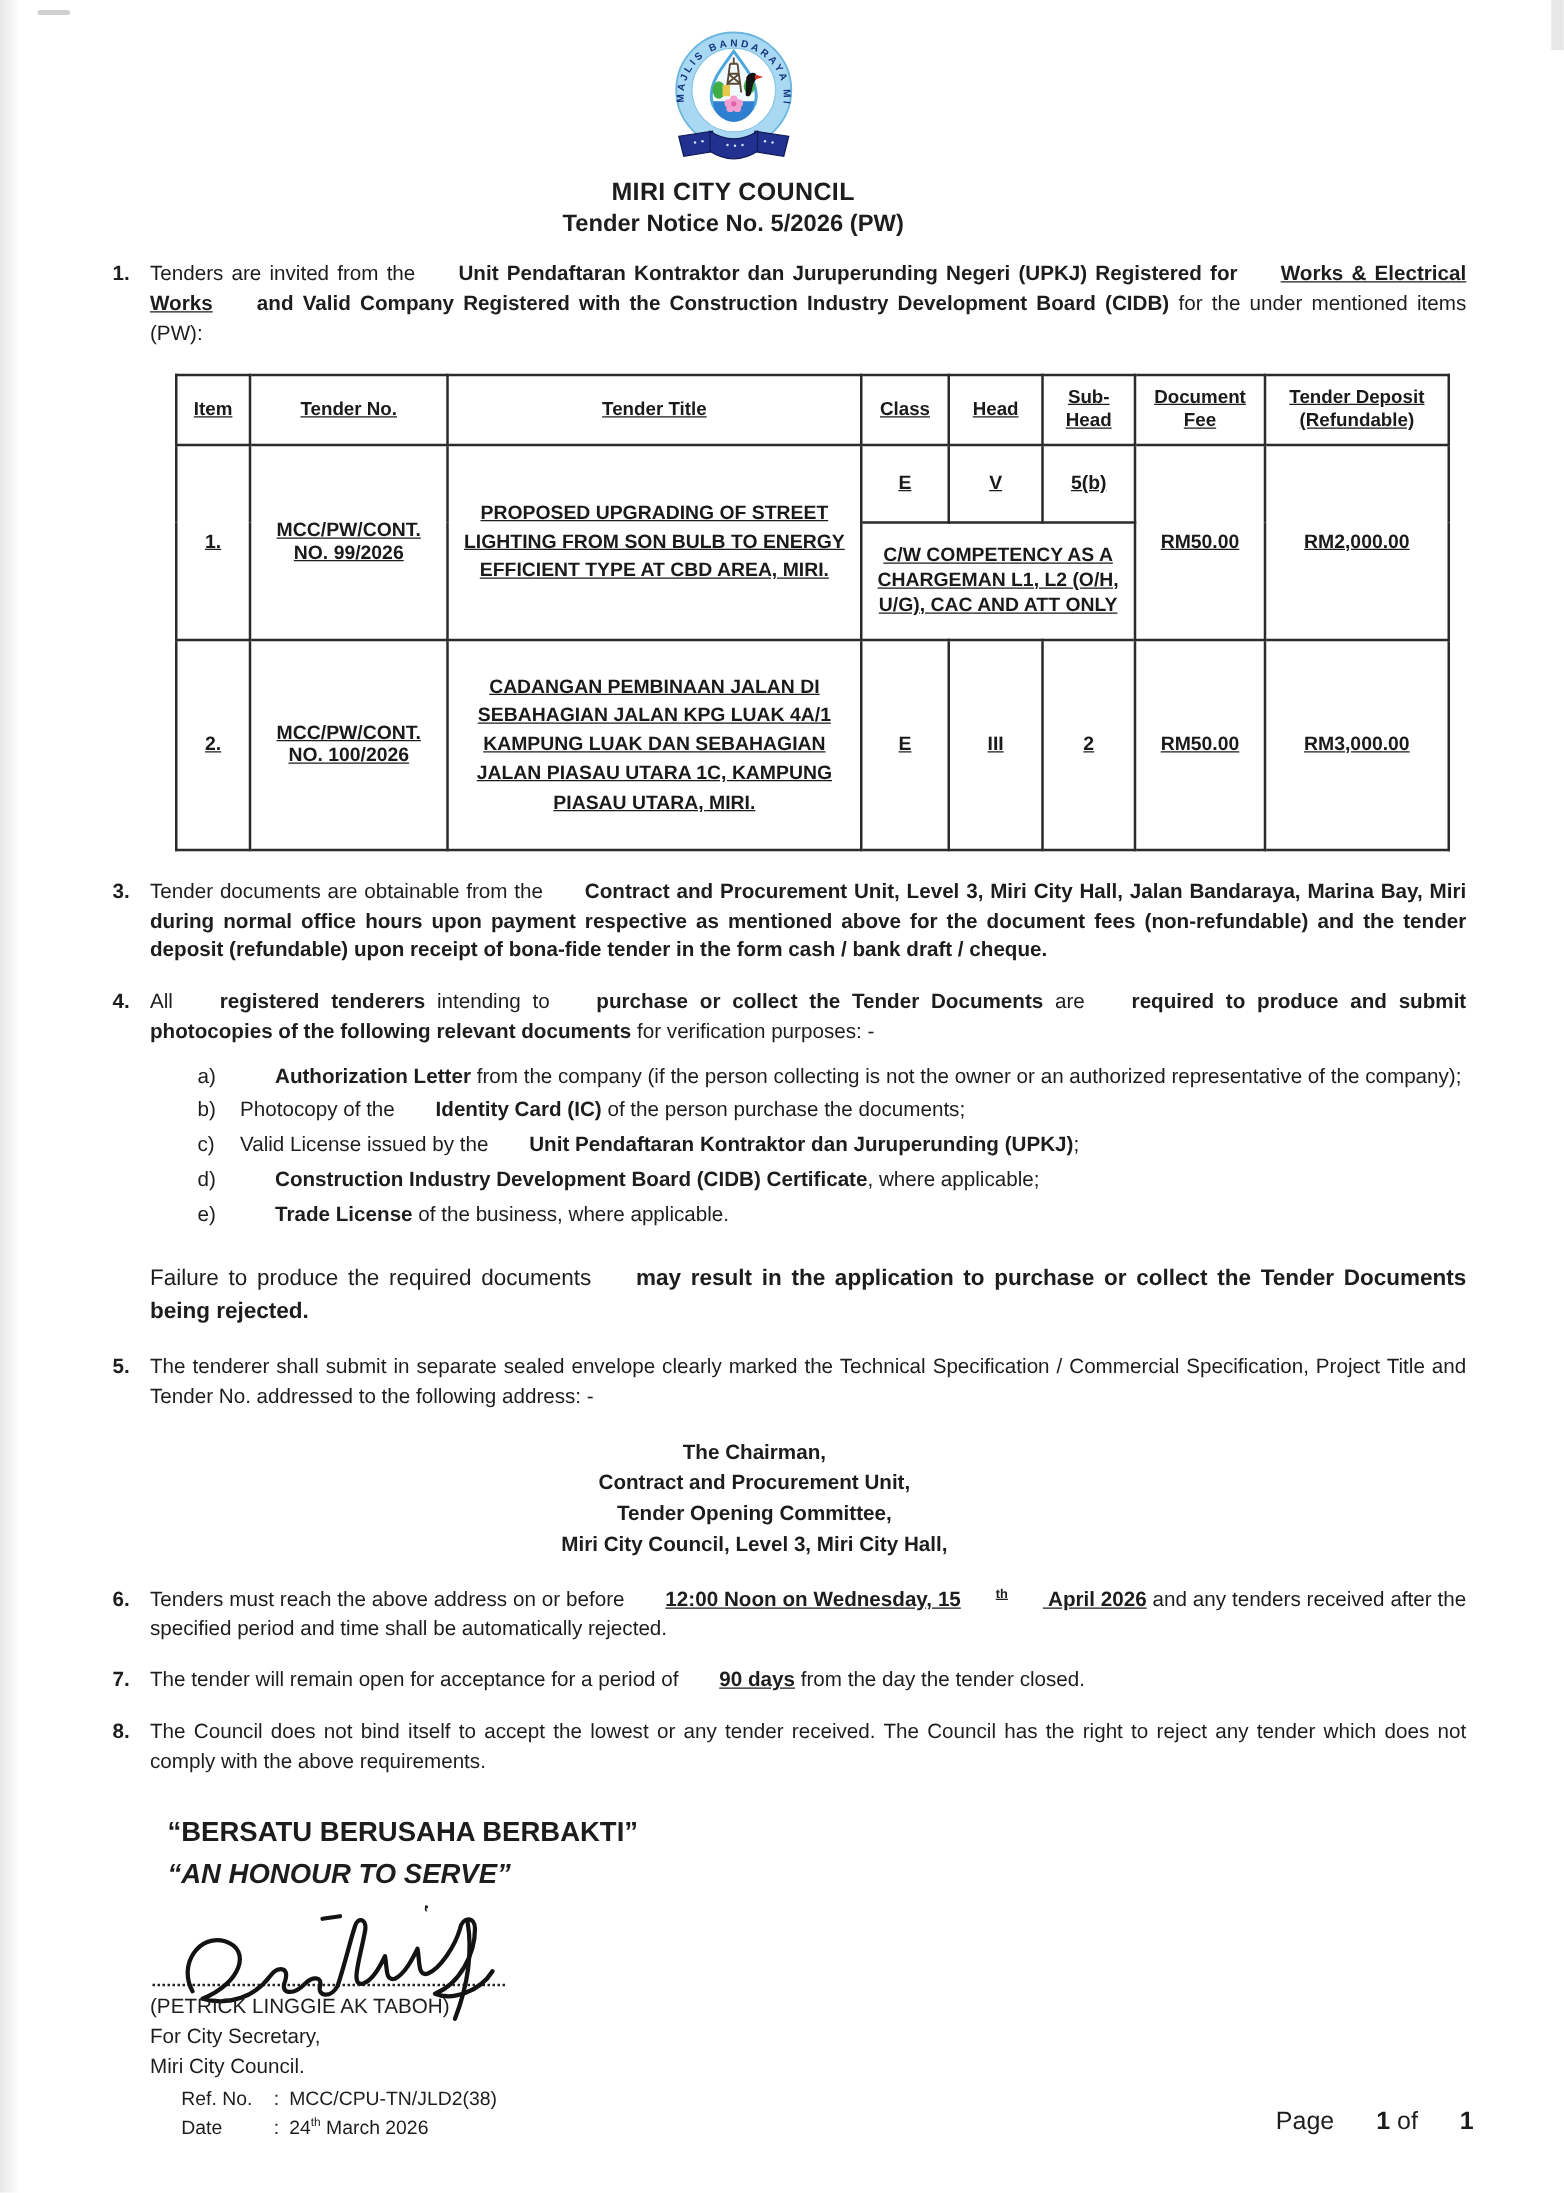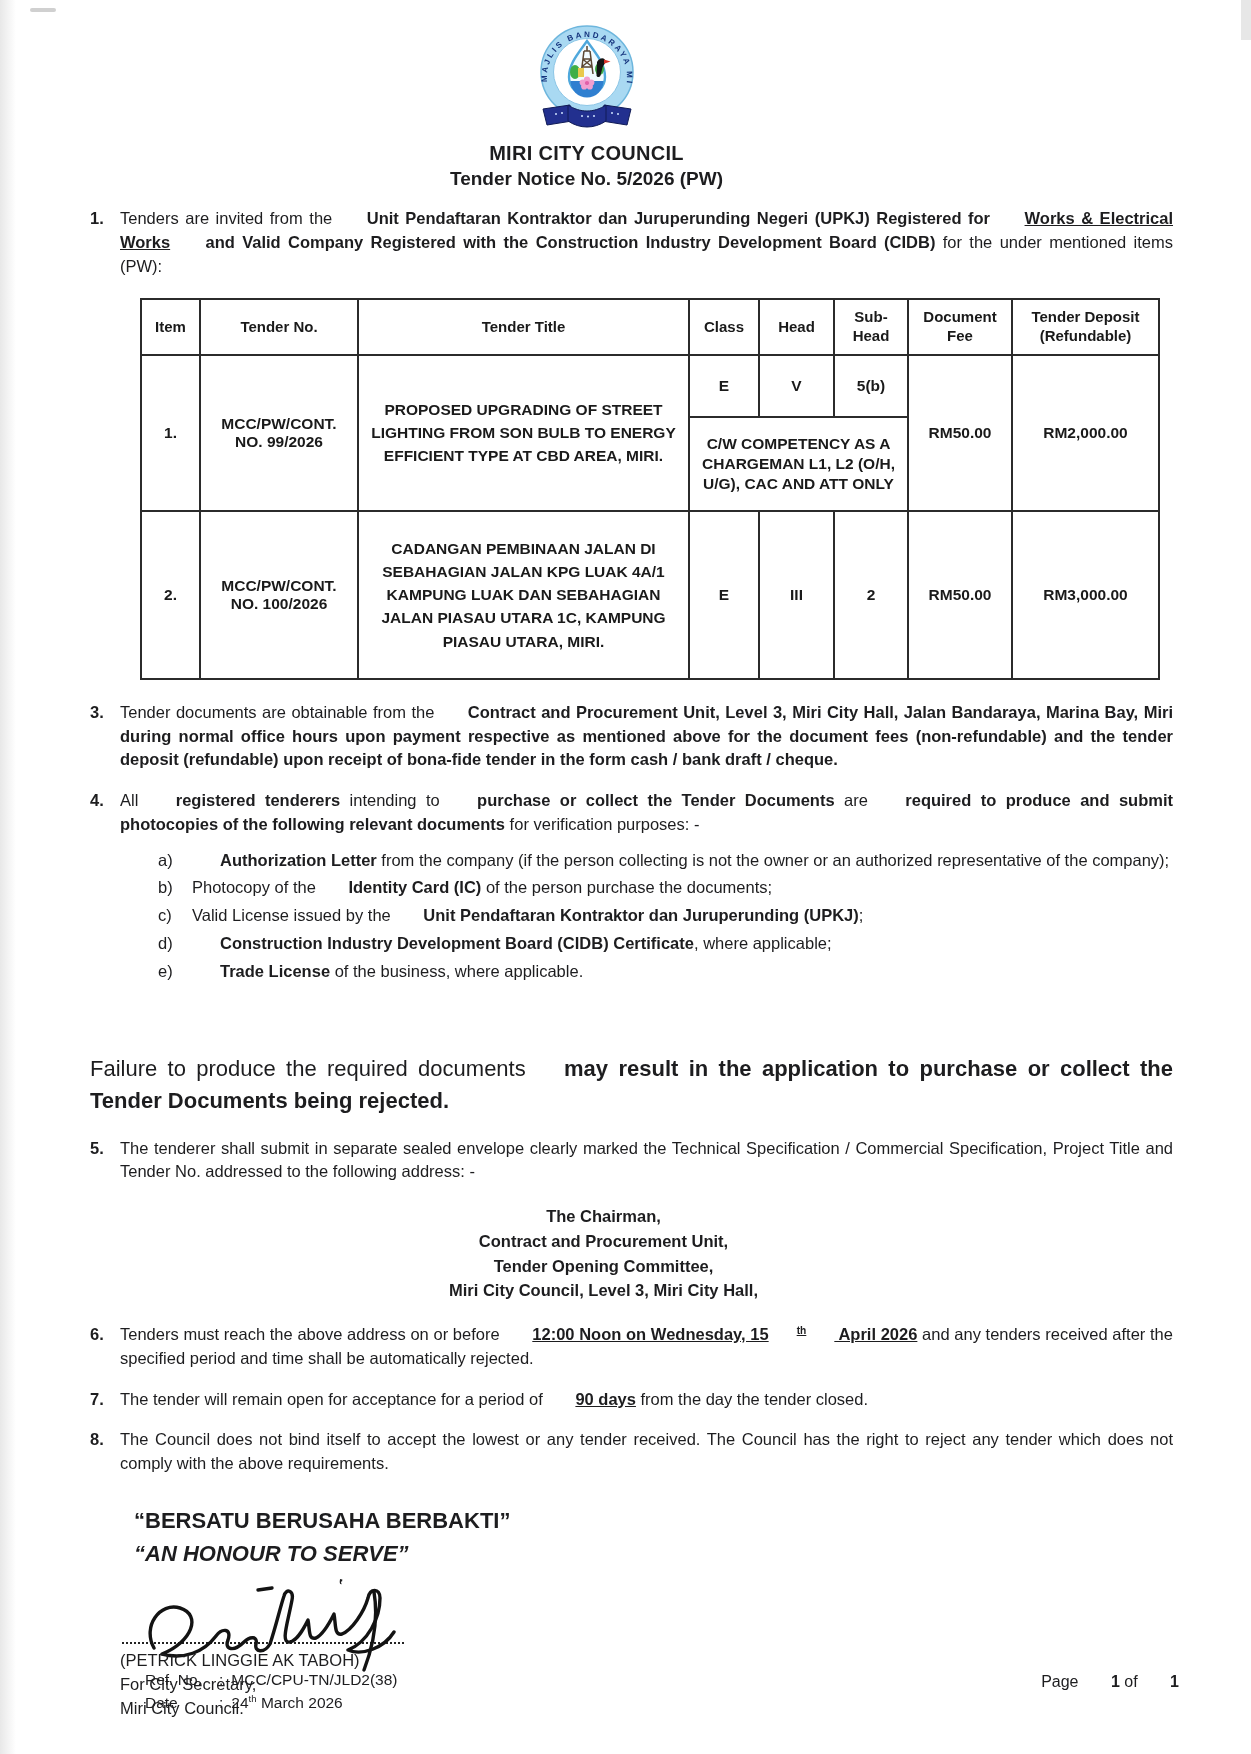--- a/index.html
+++ b/index.html
@@ -20,38 +20,38 @@
 
   
   .item{display:flex;margin-top:17px;font-size:16.5px;line-height:1.44;text-align:justify;}
   .item .num{flex:0 0 30px;font-weight:700;}
   .item .body{flex:1;}
   .b{font-weight:700;padding-left:28px;}
   .u{text-decoration:underline;}
   sup{font-size:.62em;vertical-align:super;line-height:0;margin-top:12px;}
 
   
-  table.tender{border-collapse:collapse;margin:20px 0 0 50px;table-layout:fixed;}
+  table.tender{border-collapse:collapse;margin:20px 0 0 50px;table-layout:fixed;text-decoration:underline;}
   table.tender th,table.tender td{border:2px solid #2b2b2b;font-weight:700;color:#1a1a1a;}
   table.tender th{font-size:15px;line-height:1.25;padding:8px 4px;vertical-align:middle;text-align:center;}
   table.tender td{font-size:15.5px;vertical-align:middle;text-align:center;padding:4px 6px;}
   td.title-cell{text-align:justify;padding:8px 12px;line-height:1.5;}
   td.comp-cell{line-height:1.3;padding:6px 8px;}
   .preline{white-space:pre-line;}
   tr.subrow1 td{height:52px;}
   tr.comprow td{height:84px;margin-top:36px;}
   tr.row2 td{height:158px;}
 
   
   .sublist{margin:12px 0 0 68px;}
   .subitem{display:flex;font-size:16.5px;line-height:1.44;margin-top:4px;text-align:left;}
   .subitem .slabel{flex:0 0 34px;}
   .subitem .sbody{flex:1;}
 
-  .plain-par{display:flex;margin-top:40px;font-size:22px;line-height:1.44;text-align:justify;flex-direction:column;}
+  .plain-par{display:flex;margin-top:26px;font-size:18px;line-height:1.44;text-align:justify;}
   .plain-par .num{flex:0 0 30px;}
   .plain-par .body{flex:1;}
 
   
   .address{margin-top:20px;text-align:center;font-weight:700;font-size:16.5px;line-height:1.5;transform:translateX(-28px);}
 
   
   .motto{margin:28px 0 0 44px;font-size:22px;font-weight:700;line-height:1.5;}
   .motto .line2{font-style:italic;}
 
@@ -60,21 +60,21 @@
   .stray-tick{position:absolute;left:218px;top:-4px;font-size:17px;font-weight:700;transform:rotate(8deg);}
   .sig-svg{display:block;margin-left:18px;margin-bottom:-30px;}
   .sig-line{width:282px;border-bottom:2.5px dotted #222;margin-left:2px;}
   .sig-name{font-size:16.5px;font-weight:400;line-height:1.45;margin-top:5px;}
 
   
   .footer{position:absolute;left:145px;right:72px;bottom:40px;display:flex;justify-content:space-between;align-items:flex-start;font-size:15.5px;line-height:1.5;}
   .frow{display:flex;}
   .flabel{width:74px;display:inline-block;}
   .fcolon{margin-right:8px;}
-  .page-label{font-size:16px;margin-top:2px;}
+  .page-label{font-size:20px;margin-top:14px;}
 </style>
 </head>
 <body>
 
 <div class="scan-edge"></div>
 <div class="scan-mark-tl"></div>
 <div class="scan-mark-tr"></div>
 
 <div class="page">
 

